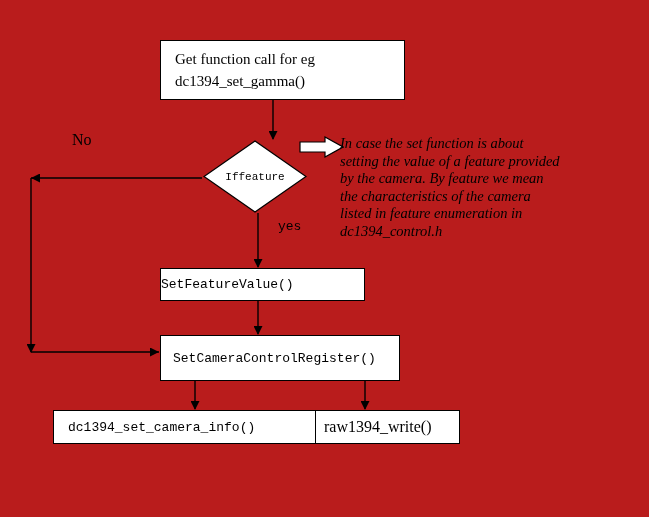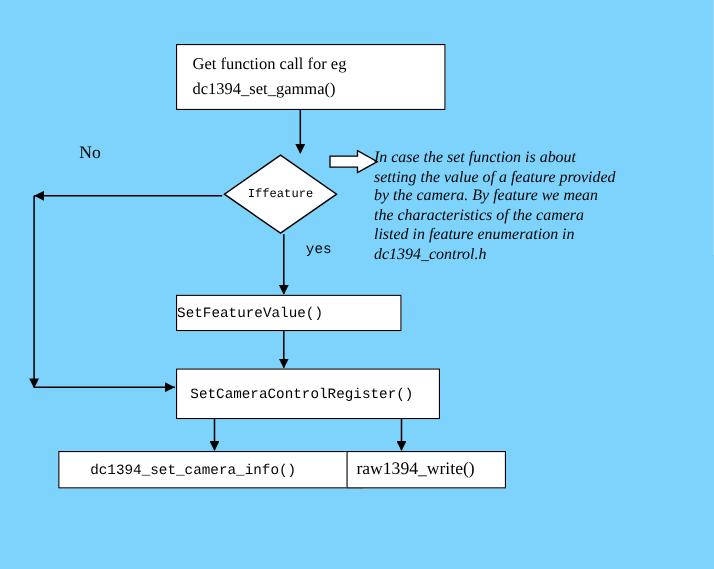--- a/index.html
+++ b/index.html
@@ -4,21 +4,21 @@
 <style>
   html, body {
     margin: 0;
     padding: 0;
     background: #ffffff;
   }
   #canvas {
     position: relative;
     width: 649px;
     height: 517px;
-    background: #7dd3fc;
+    background: #b91c1c;
     overflow: hidden;
     font-family: "Liberation Serif", serif;
     text-decoration: underline;
   }
   .box {
     position: absolute;
     box-sizing: border-box;
     border: 1px solid #000000;
     background: #ffffff;
     display: flex;
@@ -98,21 +98,21 @@
     height: 46px;
     padding-left: 12px;
   }
   #box-setcameracontrolregister .box-text { font-size: 13px; }
 
   #box-set-camera-info {
     left: 53px;
     top: 410px;
     width: 277px;
     height: 34px;
-    padding-left: 28px;
+    padding-left: 14px;
   }
   #box-set-camera-info .box-text { font-size: 13px; }
 
   #box-raw1394-write {
     left: 315px;
     top: 410px;
     width: 145px;
     height: 34px;
     padding-left: 8px;
   }

